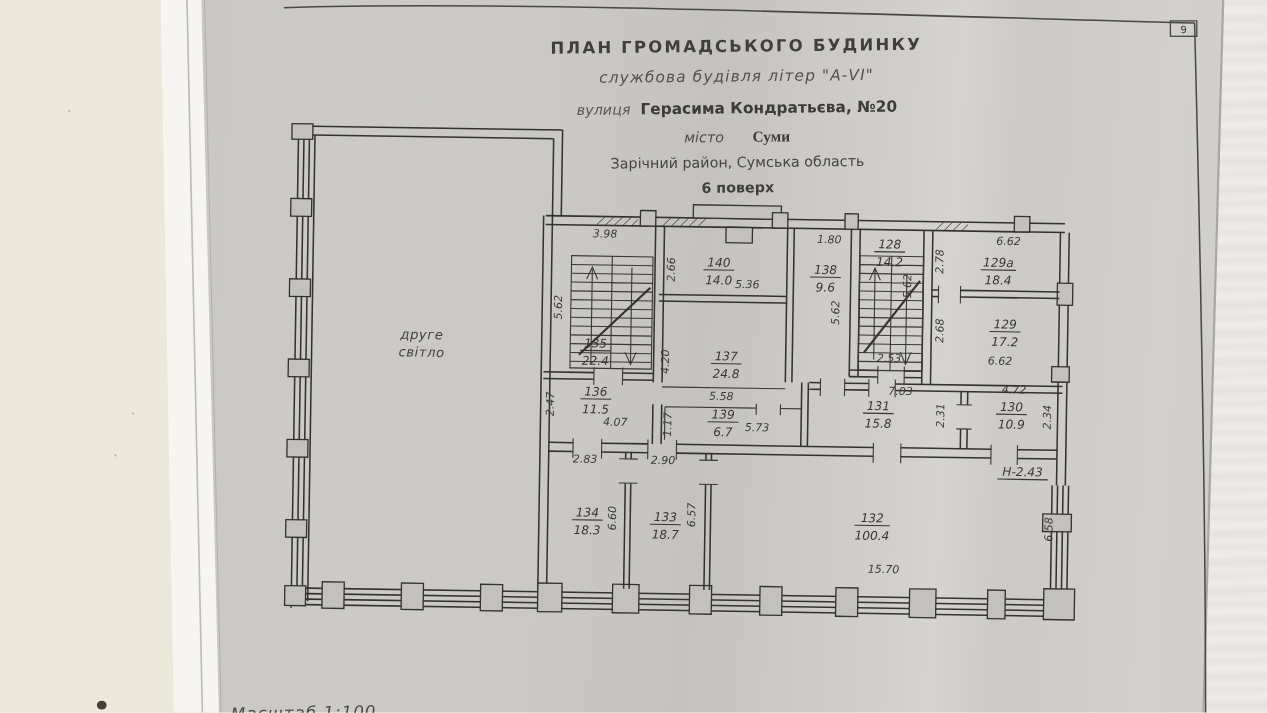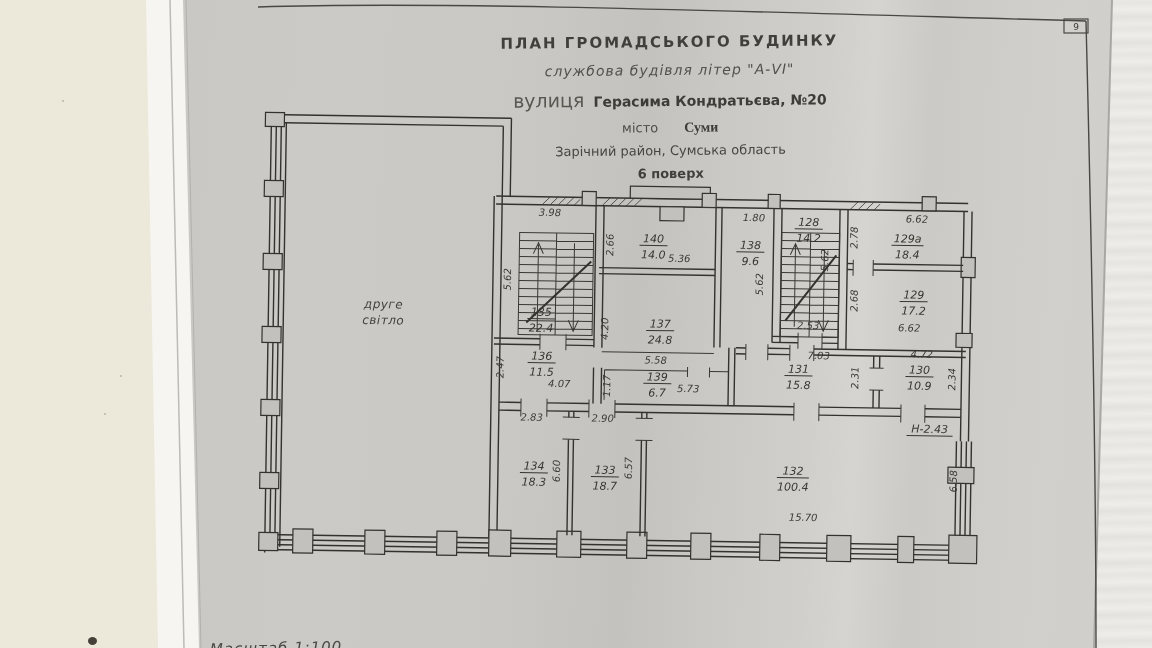--- a/index.html
+++ b/index.html
@@ -22,24 +22,24 @@
     background:linear-gradient(93deg,#b9b8b4 0%,#c7c6c2 6%,#cbcac6 28%,#c9c8c4 45%,#c3c2be 55%,#cac9c5 62%,#d0cfcb 70%,#d5d4d0 74%,#cbcac6 79%,#d1d0cc 90%,#cfcec9 100%);
     clip-path:polygon(183px 0,1112px 0,1094px 648px,199px 648px);
   }
   #title-block{
     position:absolute;left:500px;top:33px;width:340px;
     transform:rotate(-0.6deg);color:#403e3a;
   }
   .t1{font-size:15px;font-weight:700;letter-spacing:2px;text-align:center;color:#413f3b;}
   .t2{font-size:14px;font-style:italic;letter-spacing:1px;text-align:center;color:#54514c;margin-top:11px;}
   .t3{margin-top:10px;text-align:center;}
-  .t3 .lbl{font-size:19px;color:#5a5751;margin-right:9px;}
+  .t3 .lbl{font-style:italic;font-size:13px;color:#5a5751;margin-right:9px;}
   .t3 .val{font-weight:700;font-size:14px;color:#3e3c38;}
   .t4{margin-top:7px;text-align:center;}
-  .t4 .lbl{font-size:13px;color:#504d48;margin-right:26px;}
+  .t4 .lbl{font-size:13px;color:#504d48;margin-right:26px;font-style:italic;}
   .t4 .val{font-weight:700;font-size:14px;color:#3e3c38;font-family:Liberation Serif, serif;}
   .t5{margin-top:7px;font-size:13px;text-align:center;color:#474540;}
   .t6{margin-top:8px;font-size:13px;font-weight:700;text-align:center;color:#413f3b;}
   #scale-note{
     position:absolute;left:210px;top:639px;font-style:italic;
     font-size:15px;color:#4a4843;letter-spacing:1px;transform:rotate(-1deg);
   }
   svg{position:absolute;inset:0;}
   .wall{stroke:#34322e;stroke-width:1.4;fill:none;}
   .thin{stroke:#3a3834;stroke-width:1;fill:none;}

